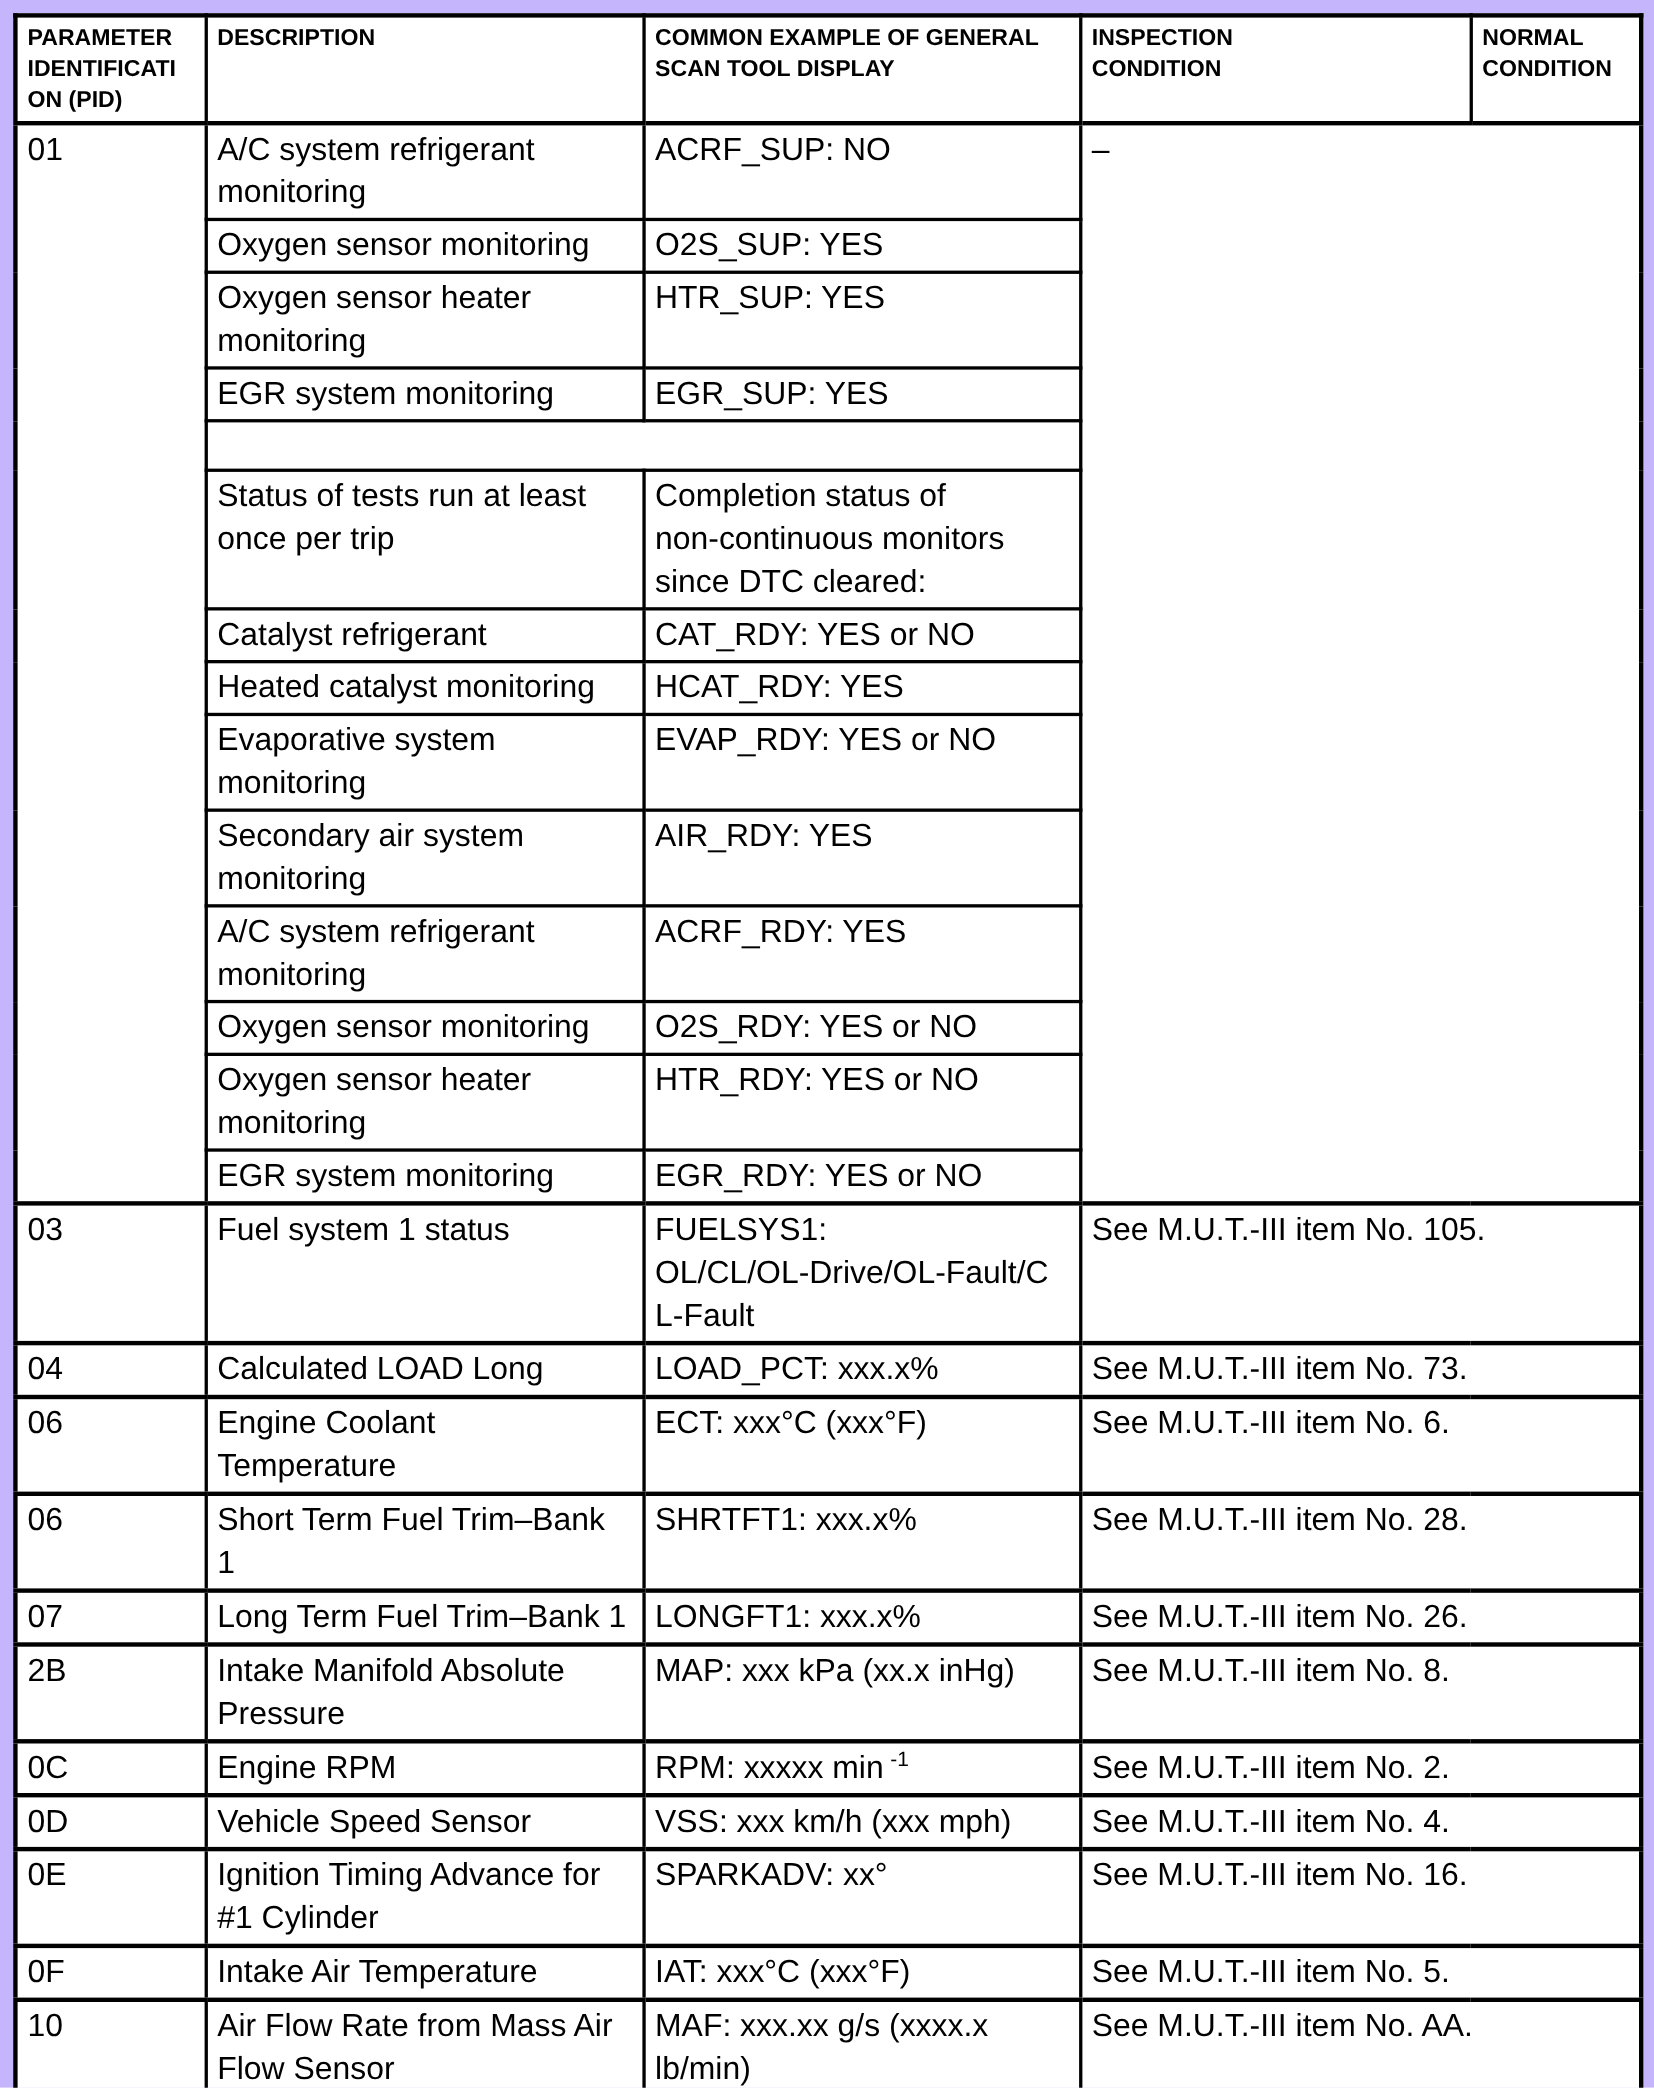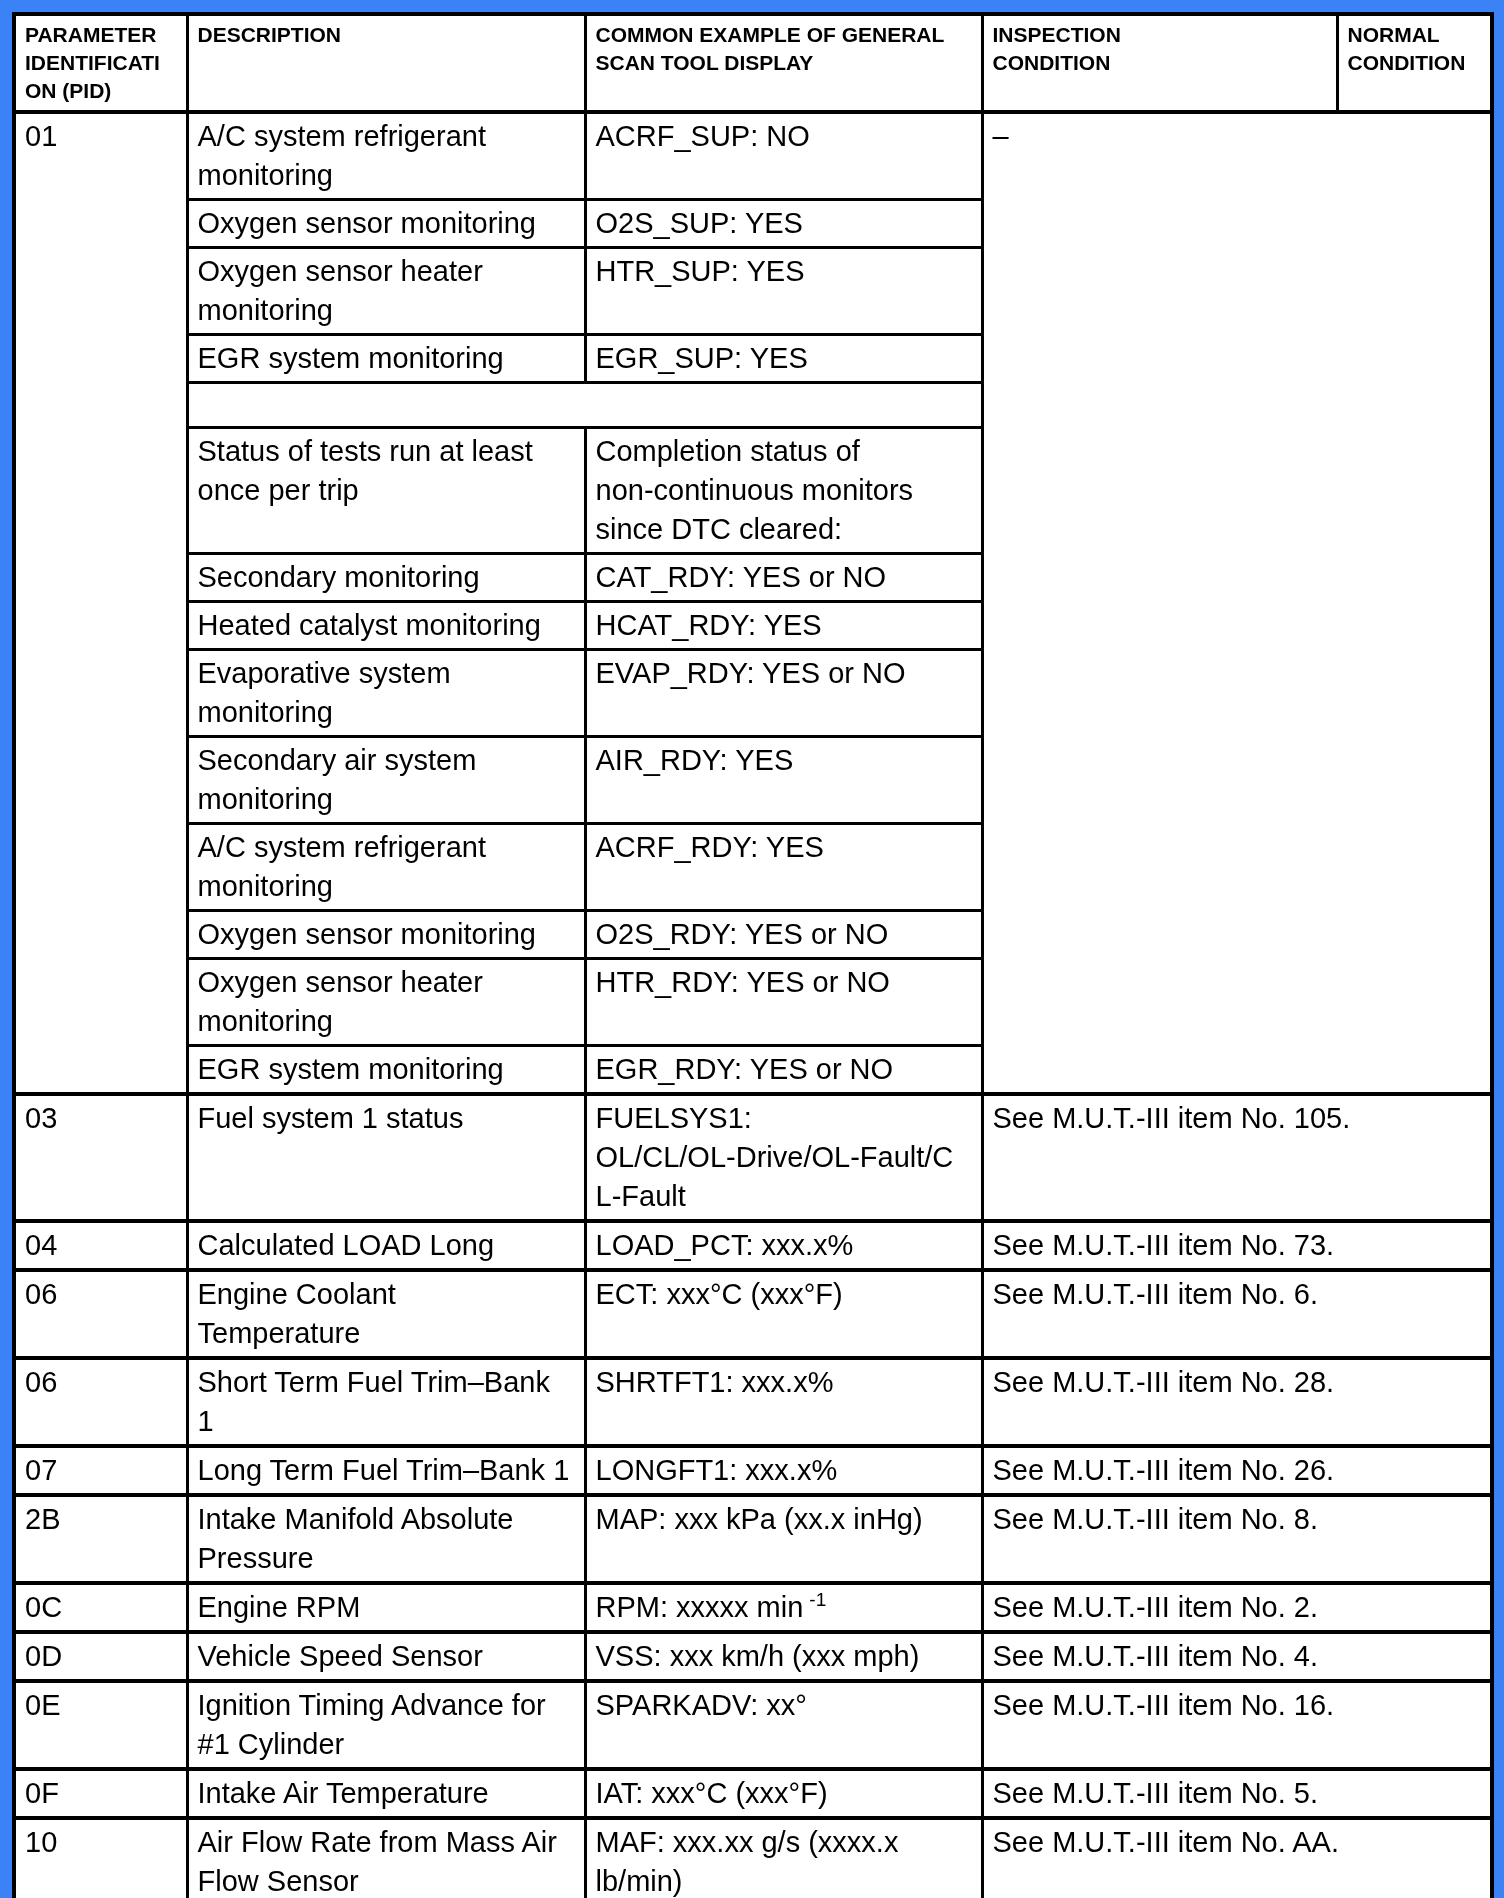--- a/index.html
+++ b/index.html
@@ -11,21 +11,21 @@
     width: 1504px;
     height: 1898px;
     font-family: "Liberation Sans", "DejaVu Sans", sans-serif;
     color: #000000;
   }
   .page {
     box-sizing: border-box;
     width: 1504px;
     height: 1898px;
     padding: 12px 0 0 12px;
-    background: #3b82f6;
+    background: #c4b5fd;
   }
   table.pid-table {
     border-collapse: collapse;
     table-layout: fixed;
     width: 1478px;
     border: 4px solid #000000;
     background: #ffffff;
   }
   col.c-pid    { width: 173px; }
   col.c-desc   { width: 398px; }
@@ -113,21 +113,21 @@
           <td colspan="2"></td>
         </tr>
         <tr>
           <td>Status of tests run at least
 once per trip</td>
           <td>Completion status of
 non-continuous monitors
 since DTC cleared:</td>
         </tr>
         <tr>
-          <td>Secondary monitoring</td>
+          <td>Catalyst refrigerant</td>
           <td>CAT_RDY: YES or NO</td>
         </tr>
         <tr>
           <td>Heated catalyst monitoring</td>
           <td>HCAT_RDY: YES</td>
         </tr>
         <tr>
           <td>Evaporative system
 monitoring</td>
           <td>EVAP_RDY: YES or NO</td>

